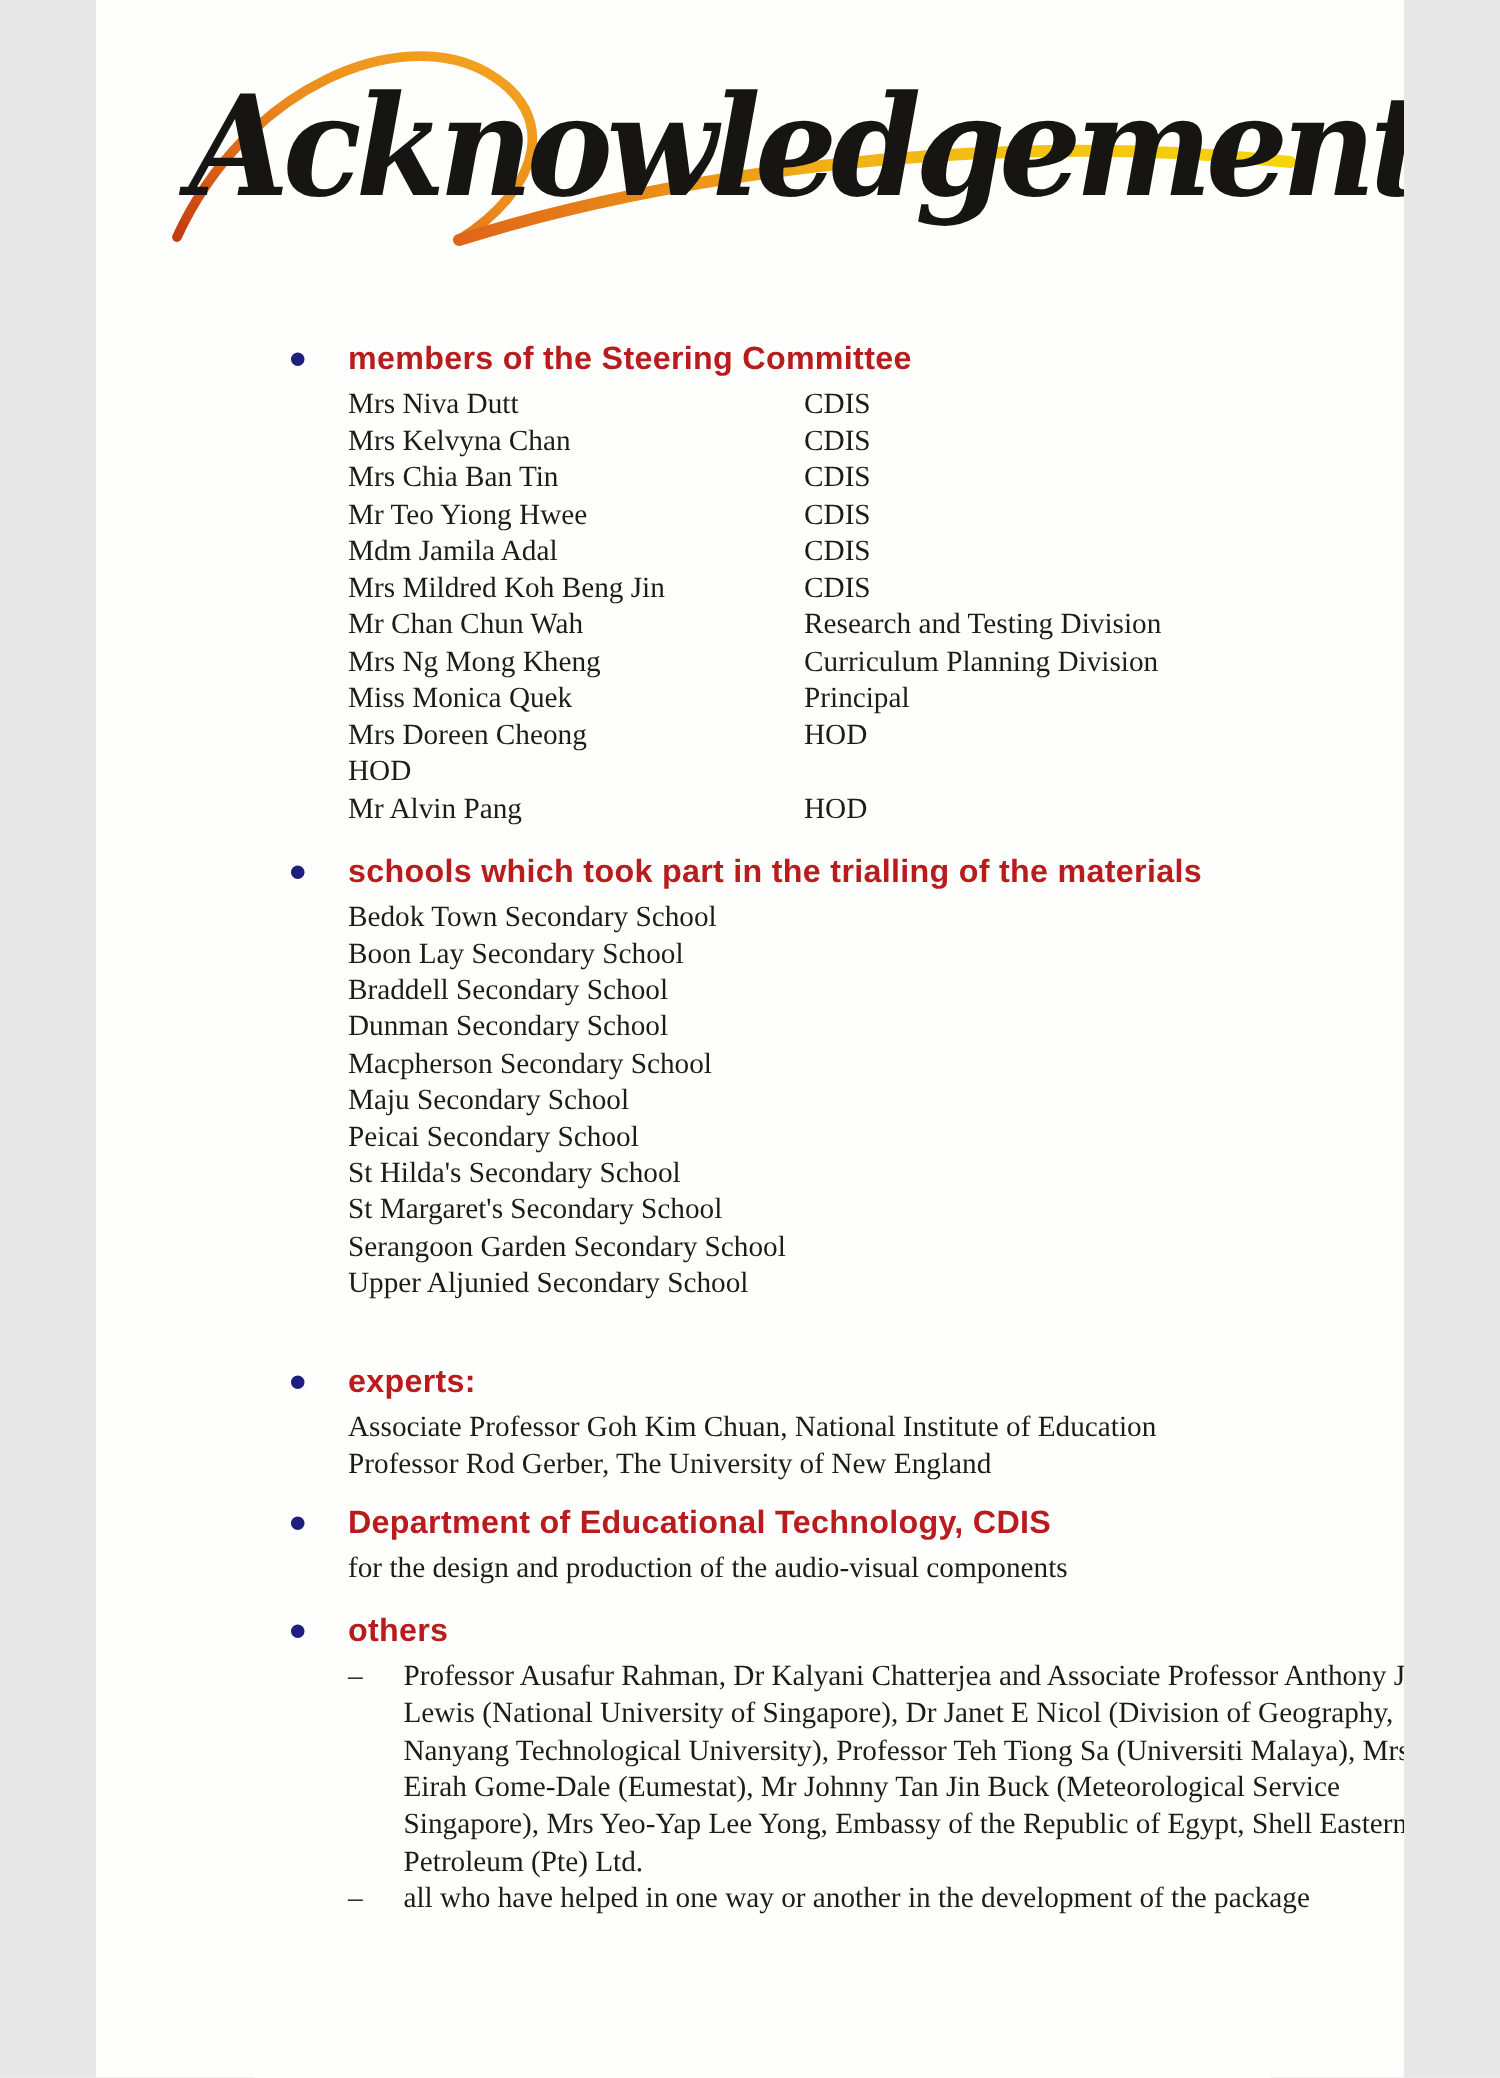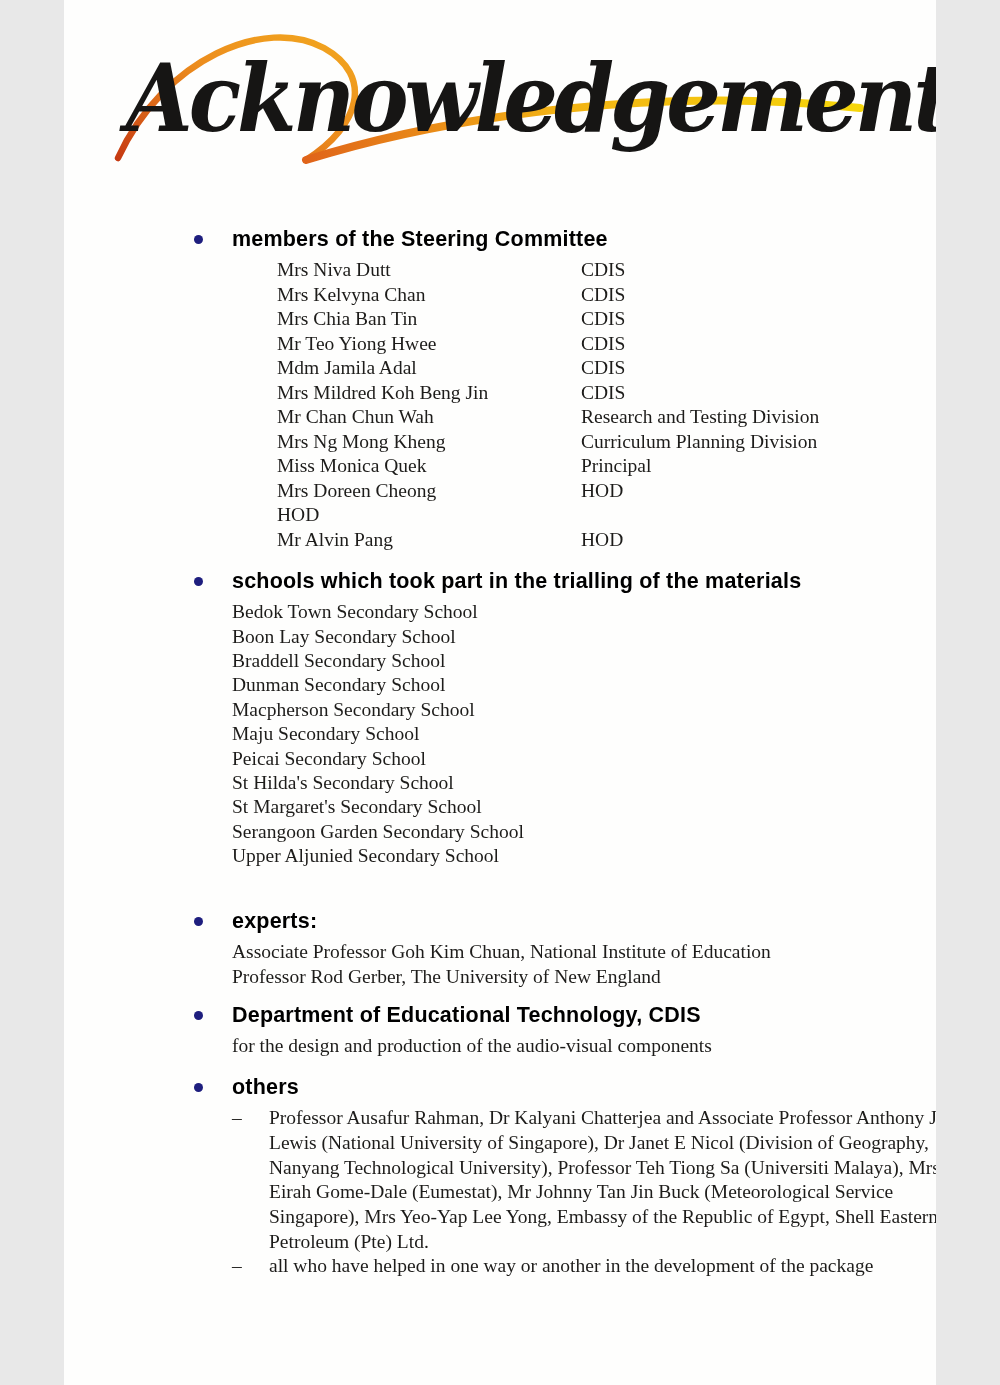--- a/index.html
+++ b/index.html
@@ -40,26 +40,26 @@
   .sec-head { display:flex; align-items:flex-start; }
   .bullet {
     flex:none; width:9px; height:9px; border-radius:50%;
     background:#1e1e7e; margin:9px 29px 0 2px;
   }
   .sec-title {
     margin:0; max-width:600px;
     font-family:"Liberation Sans", sans-serif;
     font-weight:bold; font-size:21.5px; line-height:1.22;
     letter-spacing:0.2px;
-    color:#000000;
+    color:#b91c1c;
   }
   .sec-body { margin:6px 0 0 40px; font-size:19.5px; }
 
   
-  .crow { display:grid; grid-template-columns:304px auto; line-height:24.5px;margin-left:45px; }
+  .crow { display:grid; grid-template-columns:304px auto; line-height:24.5px; }
 
   
   .line-item { line-height:24.4px; }
 
   
   .dept-note { line-height:24.5px; margin-top:4px; }
 
   
   .oitem { display:flex; line-height:24.7px; margin:0; }
   .dash { flex:none; width:37px; }

